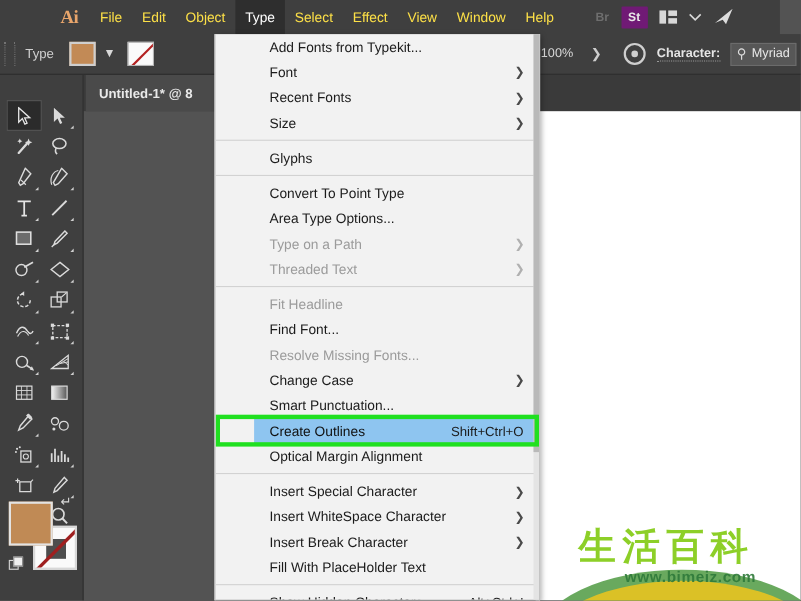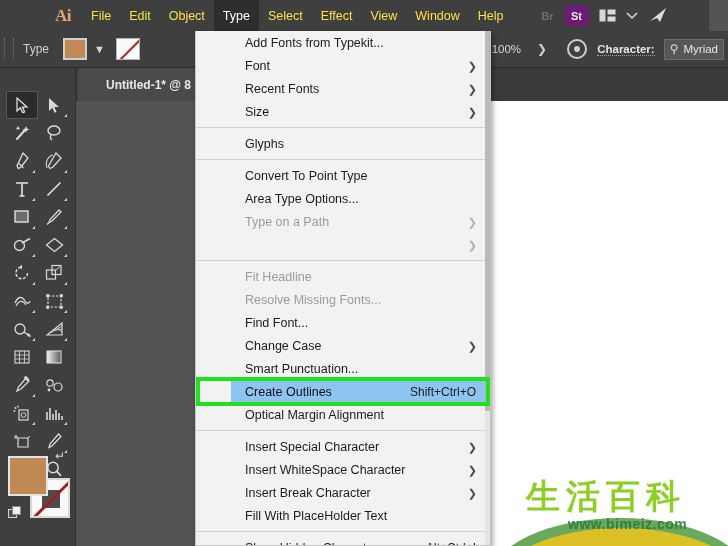--- a/index.html
+++ b/index.html
@@ -135,21 +135,21 @@
   }
   .tab-collapse {
     position: absolute; left: 8px; top: 5px;
     color: #c6c6c6; font-size: 11px;
   }
   .doctab {
     position: absolute; left: 78px; top: 0;
     height: 33px; min-width: 160px;
     background: #4a4a4a;
     display: flex; align-items: center;
-    padding: 0 28px;
+    padding: 0 12px;
     color: #e9e9e9; font-size: 12px; font-weight: bold;
     white-space: nowrap; overflow: hidden;
   }
 
   
   .toolpanel {
     position: absolute; left: 0; top: 68px;
     width: 76px; height: 478px;
     background: #3f3f3f;
     border-right: 1px solid #2e2e2e;
@@ -657,33 +657,34 @@
       <span class="label">Convert To Point Type</span>
     </div>
     <div class="mi">
       <span class="label">Area Type Options...</span>
     </div>
     <div class="mi disabled">
       <span class="label">Type on a Path</span>
       <span class="submenu-arrow">❯</span>
     </div>
     <div class="mi disabled">
+      <span class="label">Threaded Text</span>
       <span class="submenu-arrow">❯</span>
     </div>
 
     <div class="mi-sep"></div>
 
     <div class="mi disabled">
       <span class="label">Fit Headline</span>
     </div>
+    <div class="mi">
+      <span class="label">Find Font...</span>
+    </div>
     <div class="mi disabled">
       <span class="label">Resolve Missing Fonts...</span>
-    </div>
-    <div class="mi">
-      <span class="label">Find Font...</span>
     </div>
     <div class="mi">
       <span class="label">Change Case</span>
       <span class="submenu-arrow">❯</span>
     </div>
     <div class="mi">
       <span class="label">Smart Punctuation...</span>
     </div>
 
     <div class="mi selected" id="create-outlines-row" style="background: rgb(142, 197, 240);">

